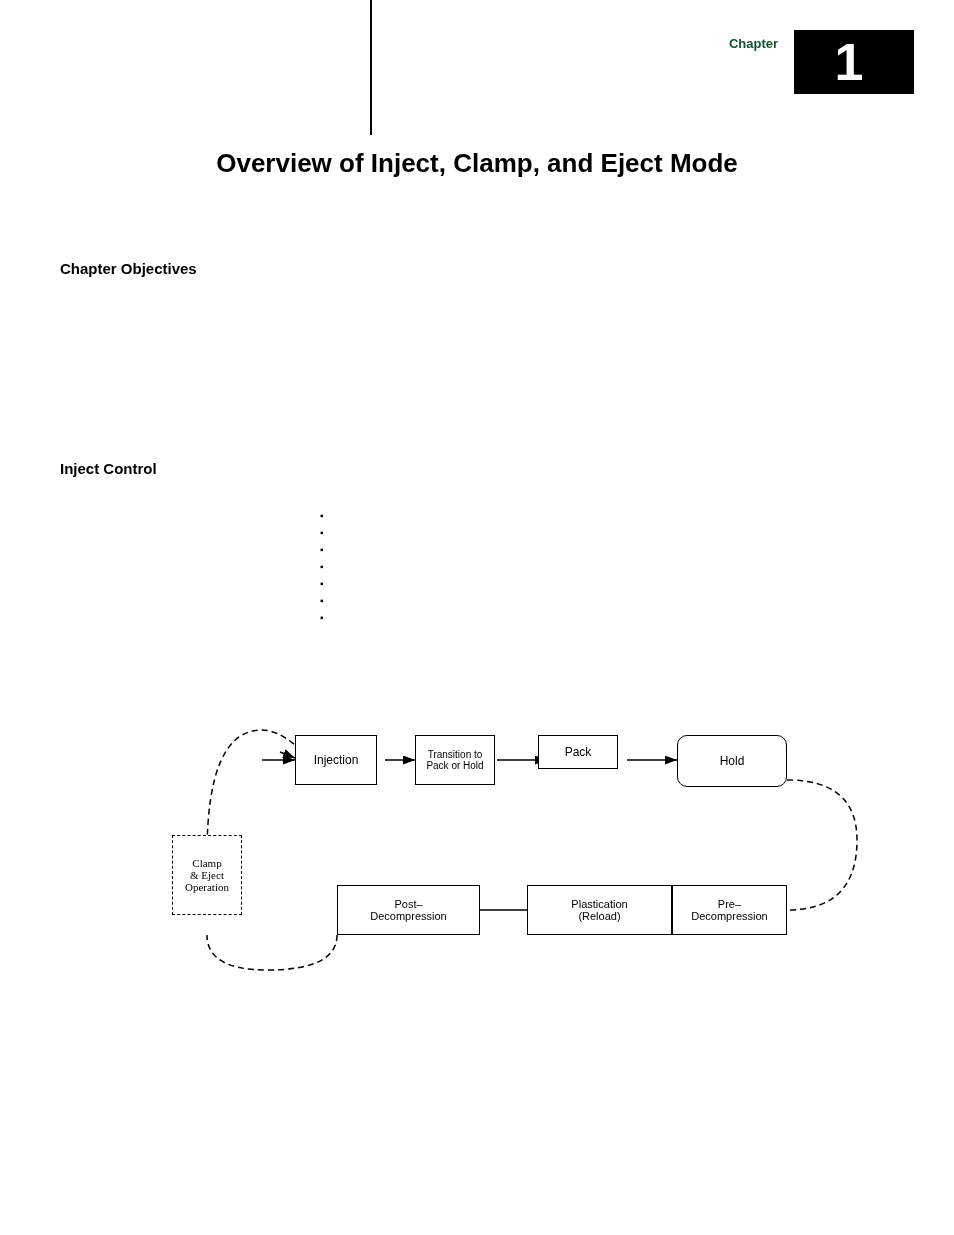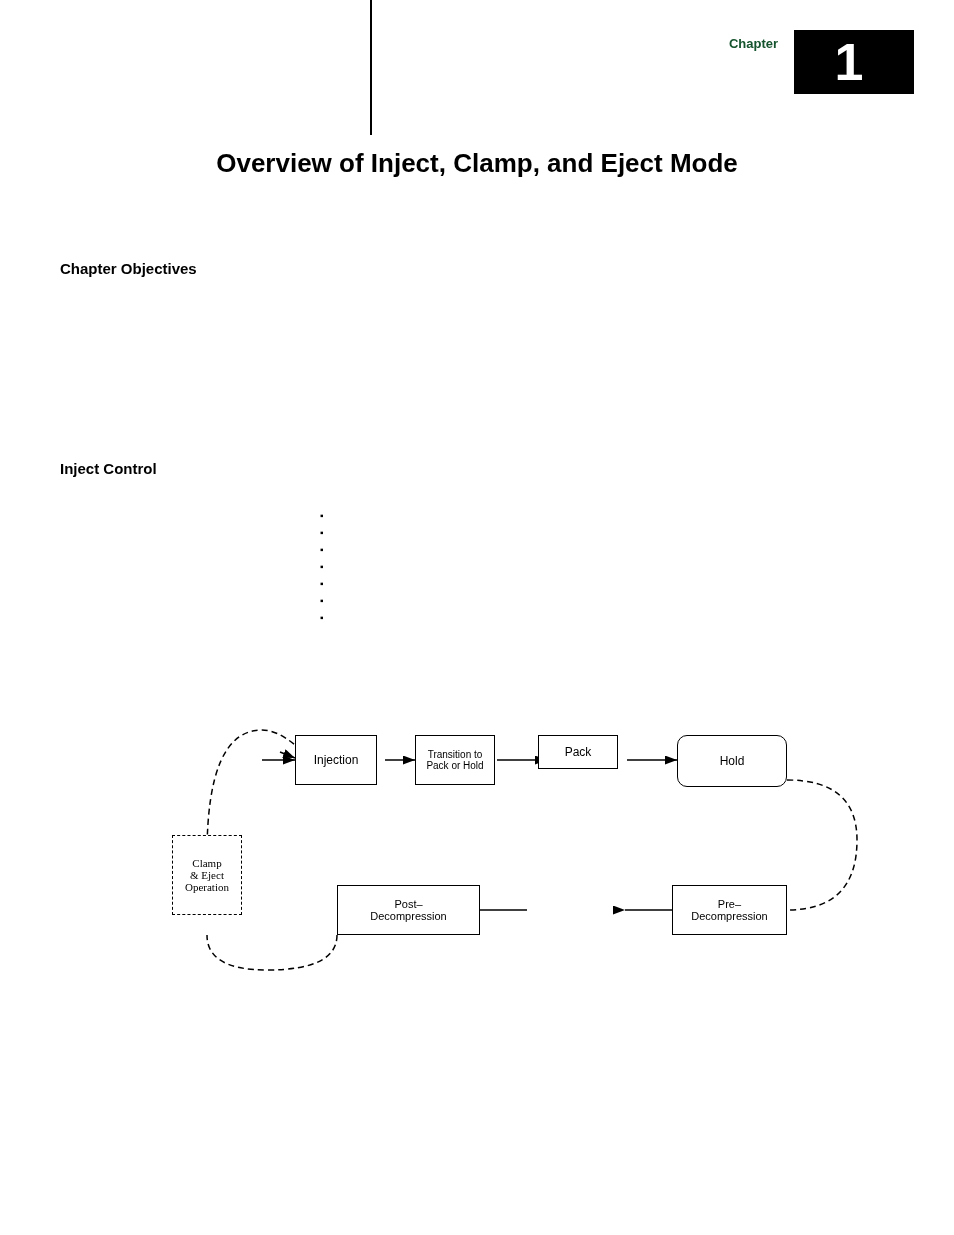--- a/index.html
+++ b/index.html
@@ -249,20 +249,23 @@
     </div>
 
     <div class="diag-box" style="left:610px; top:55px; width:110px; height:52px;border-radius:10px;">
       <span>Hold</span>
     </div>
 
     <div class="diag-box" style="left:270px; top:205px; width:143px; height:50px; font-size:11px;">
       <span>Post–<br>Decompression</span>
     </div>
 
+    <div class="diag-box" style="left:460px; top:205px; width:145px; height:50px; font-size:11px;">
+      <span>Plastication<br>(Reload)</span>
+    </div>
 
     <div class="diag-box" style="left:605px; top:205px; width:115px; height:50px; font-size:11px;">
       <span>Pre–<br>Decompression</span>
     </div>
 
     <div class="diag-box-dashed" style="left:105px; top:155px; width:70px; height:80px; font-size:11px;font-family:Liberation Serif, serif;">
       <span>Clamp<br>&amp; Eject<br>Operation</span>
     </div>
 
   </div>

